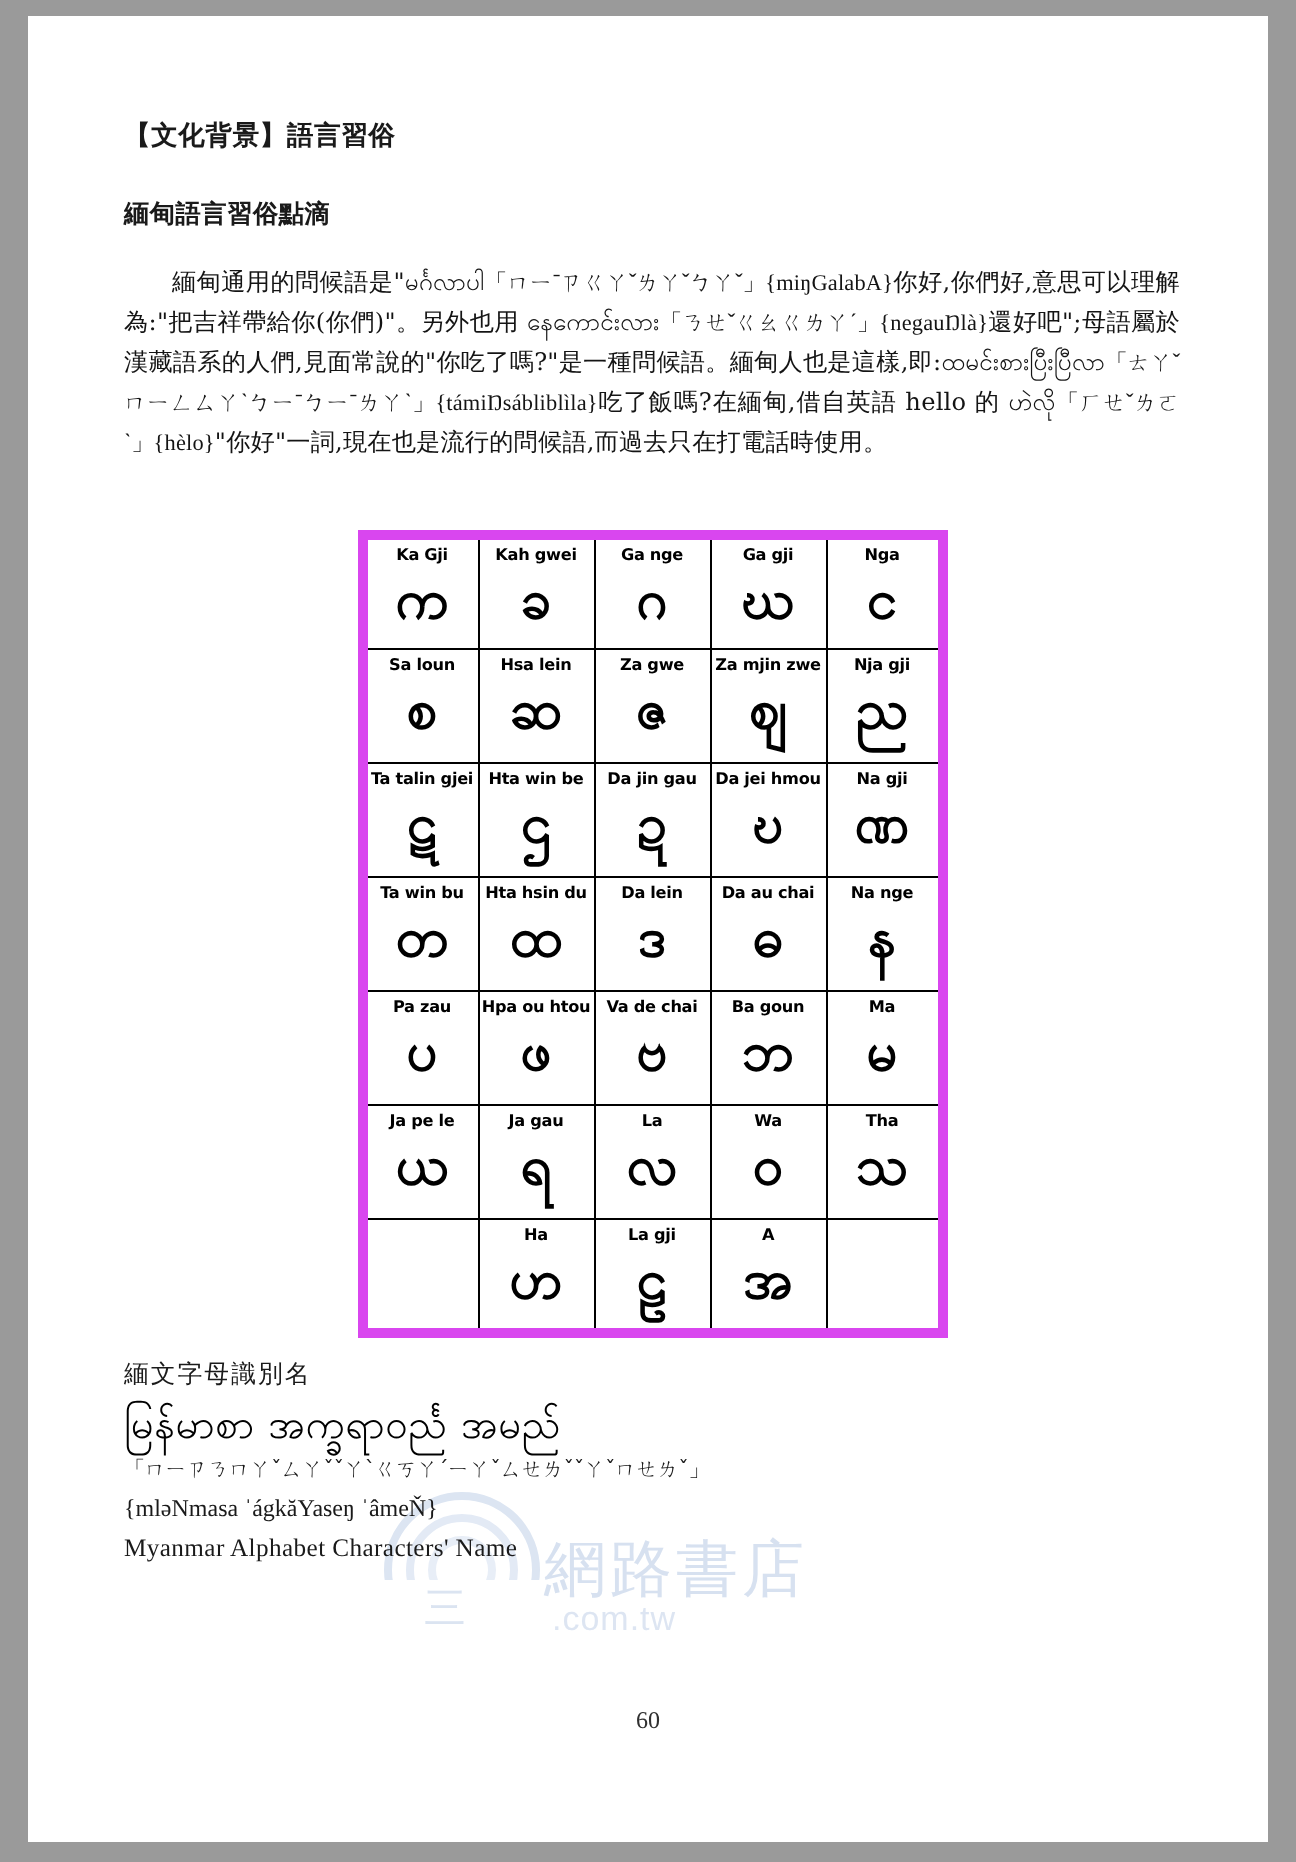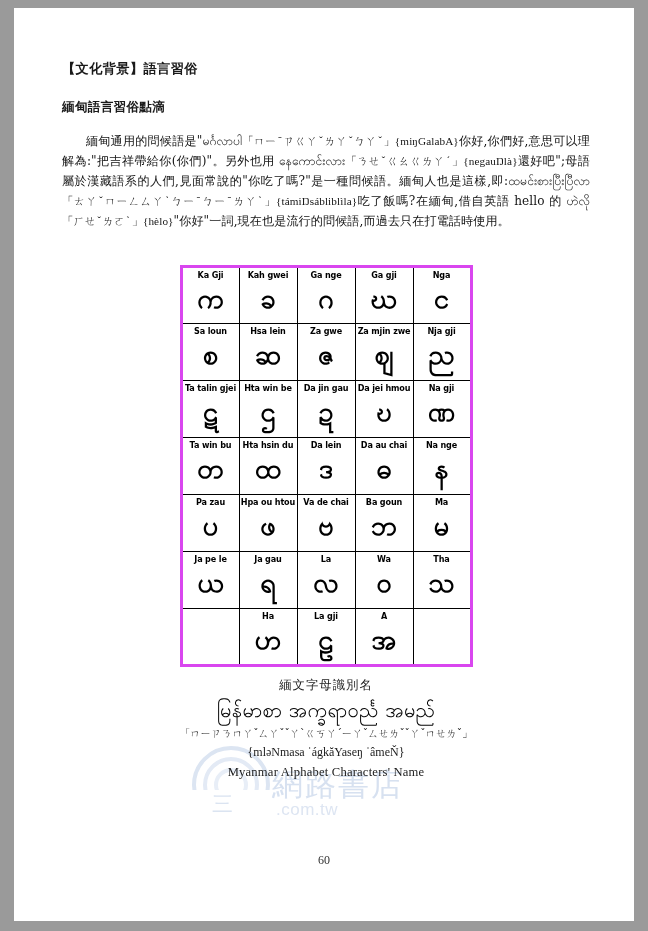--- a/index.html
+++ b/index.html
@@ -46,32 +46,32 @@
     font-size: 12.1px;
     color: #141414;
     line-height: 1.63;
     text-align: justify;
     text-justify: inter-character;
     margin: 0;
     text-indent: 24px;
     letter-spacing: .1px;
   }
   .mm { font-family: "DejaVu Sans", sans-serif; font-size: 12.2px; }
-  .bpmf { font-family: Liberation Mono, monospace; font-size: 11.4px; letter-spacing: -0.2px; }
+  .bpmf { font-family: Liberation Sans, sans-serif; font-size: 11.4px; letter-spacing: -0.2px; }
   .ipa { font-family: "Liberation Serif", serif; font-size: 11.2px; }
 
   
   .table-wrap {
     margin-top: 34px;
     display: flex;
     justify-content: center;
   }
   table.alpha {
     border-collapse: collapse;
-    border: 3px solid #d946ef;
+    border: 5px solid #d946ef;
     table-layout: fixed;
     background: #fff;
   }
   table.alpha td {
     width: 58px;
     height: 57px;
     border: 1.6px solid #000;
     text-align: center;
     vertical-align: top;
     padding: 3px 1px 0 1px;
@@ -97,21 +97,20 @@
     font-size: 27px;
     color: #000;
     line-height: 1.35;
     margin-top: 1px;
     font-weight: 600;
   }
 
   
   .caption {
     margin-top: 9px;
-    text-align: center;
     position: relative;
     z-index: 3;
   }
   .cap-zh {
     font-family: "DejaVu Serif", "Liberation Serif", serif;
     font-size: 12.4px;
     color: #1a1a1a;
     letter-spacing: 1px;
     line-height: 1.5;
   }

